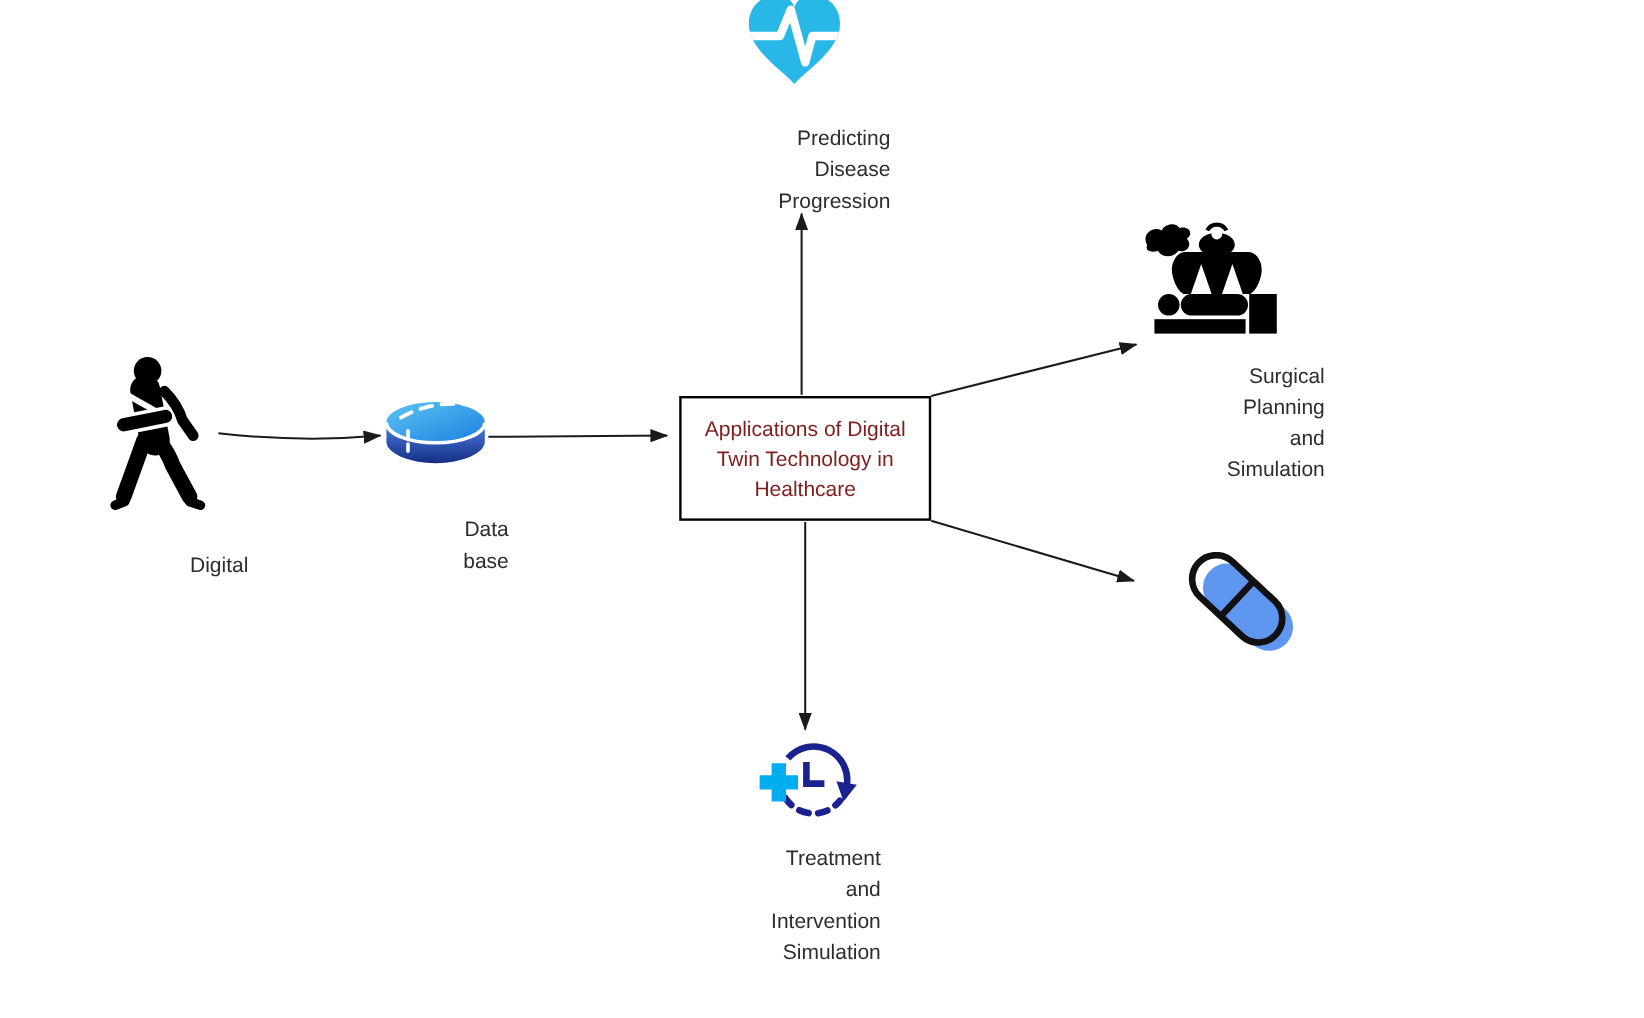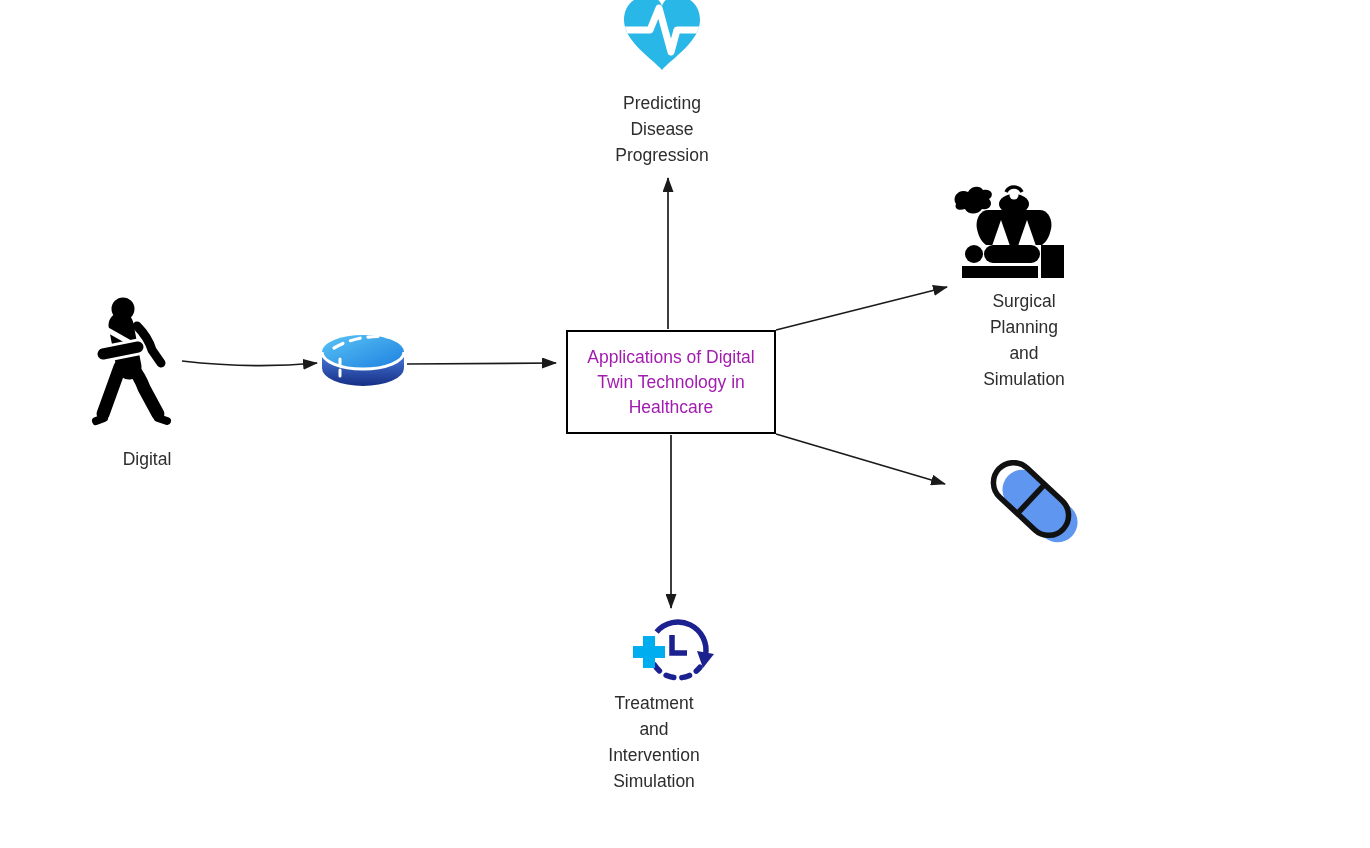--- a/index.html
+++ b/index.html
@@ -10,41 +10,42 @@
   .canvas {
     position: relative;
     width: 1370px;
     height: 848px;
     background: #ffffff;
     overflow: hidden;
   }
   .abs { position: absolute; }
   .label {
     position: absolute;
-    text-align: center;
+    text-align: right;
     white-space: pre-line;
     font-size: 17.5px;
     line-height: 26px;
     color: #2d2d2d;
+    margin-top: 12px;
   }
   .center-box {
     position: absolute;
     left: 566px; top: 330px;
     width: 210px; height: 104px;
     box-sizing: border-box;
     border: 2px solid #000000;
     background: #ffffff;
     display: flex;
     align-items: center;
     justify-content: center;
     text-align: center;
     white-space: pre-line;
     font-size: 17.5px;
     line-height: 25px;
-    color: #a21caf;
+    color: #7f1d1d;
   }
   svg { display: block; }
 </style>
 </head>
 <body>
 
 <div class="canvas">
 
   <svg class="abs" style="left:0;top:0" width="1370" height="848" viewBox="0 0 1370 848">
     <defs>
@@ -88,20 +89,22 @@
         <stop offset="0" stop-color="#5bc4f5"></stop>
         <stop offset="1" stop-color="#1c7fdf"></stop>
       </linearGradient>
     </defs>
     <path d="M4,24 L4,40 A41,18 0 0 0 86,40 L86,24 Z" fill="url(#dbbody)"></path>
     <ellipse cx="45" cy="24" rx="41" ry="17" fill="url(#dbtop)"></ellipse>
     <path d="M4,24 A41,17 0 0 0 86,24" stroke="#ffffff" stroke-width="3" fill="none"></path>
     <path d="M16,20 Q40,6 72,9" stroke="#ffffff" stroke-width="3.2" fill="none" stroke-dasharray="10 8" stroke-linecap="round"></path>
     <line x1="22" y1="31" x2="22" y2="50" stroke="#ffffff" stroke-width="3" stroke-dasharray="6 5" stroke-linecap="round"></line>
   </svg>
+  <div class="label" style="left:304px;top:416px;width:120px">Data
+base</div>
 
   <div class="center-box">Applications of Digital
 Twin Technology in
 Healthcare</div>
 
   <svg class="abs" style="left:616px;top:-6px" width="92" height="78" viewBox="0 0 92 78">
     <defs>
       <clipPath id="heartclip">
           <path d="M46,76 C38,66 8,48 8,26 C8,10 20,2 31,2 C39,2 44,6 46,12 C48,6 53,2 61,2 C72,2 84,10 84,26 C84,48 54,66 46,76 Z"></path>
         </clipPath>

